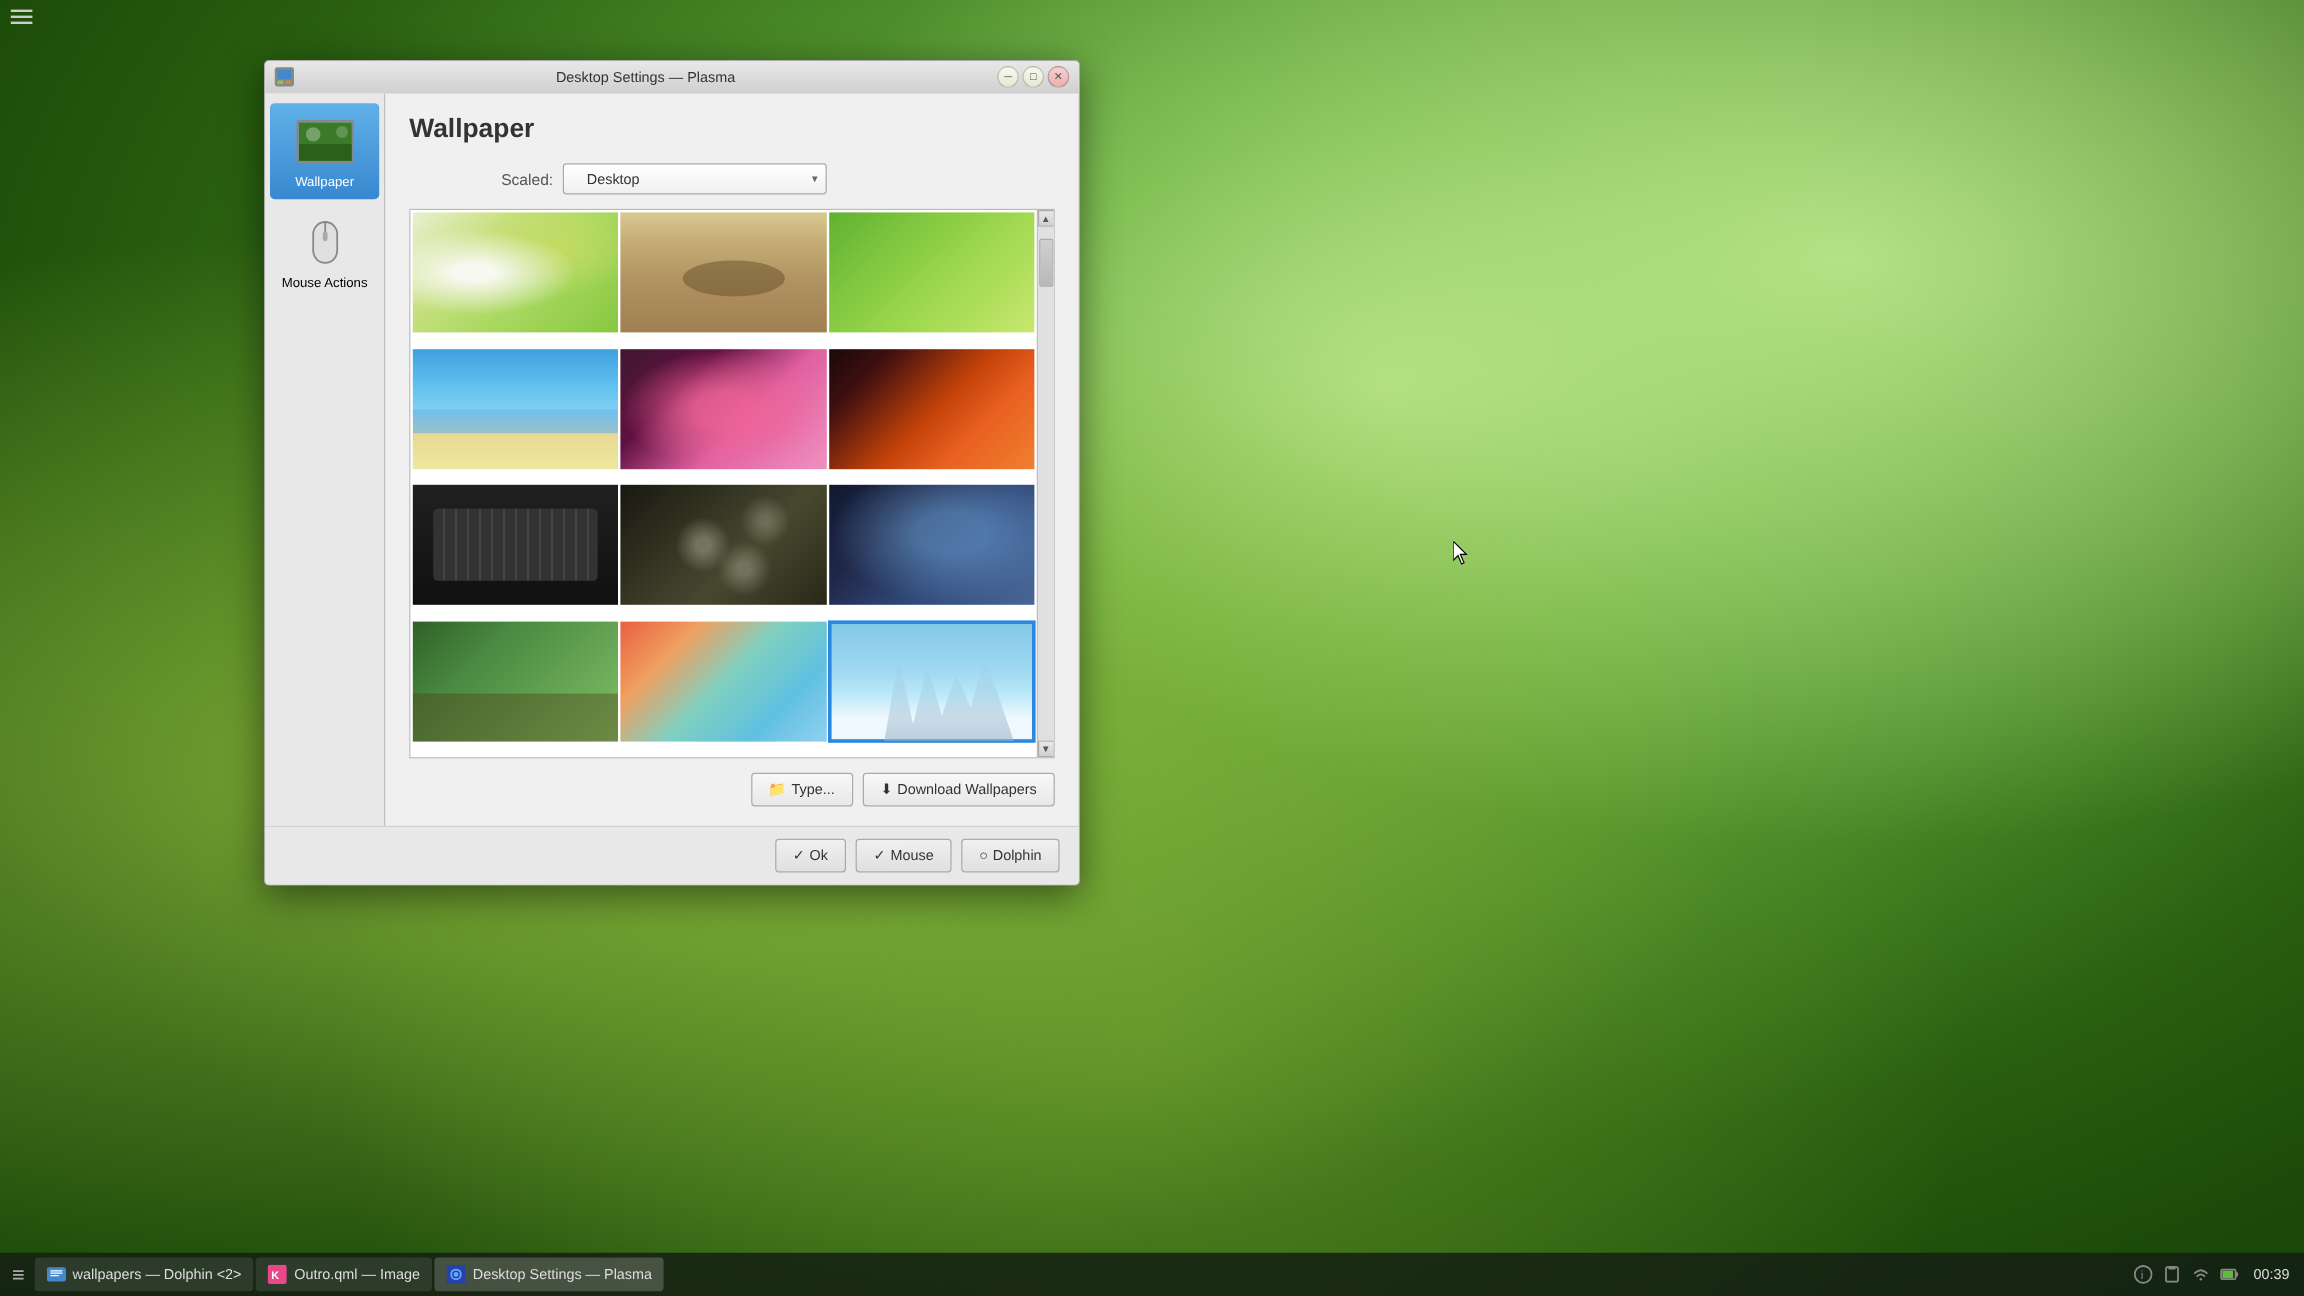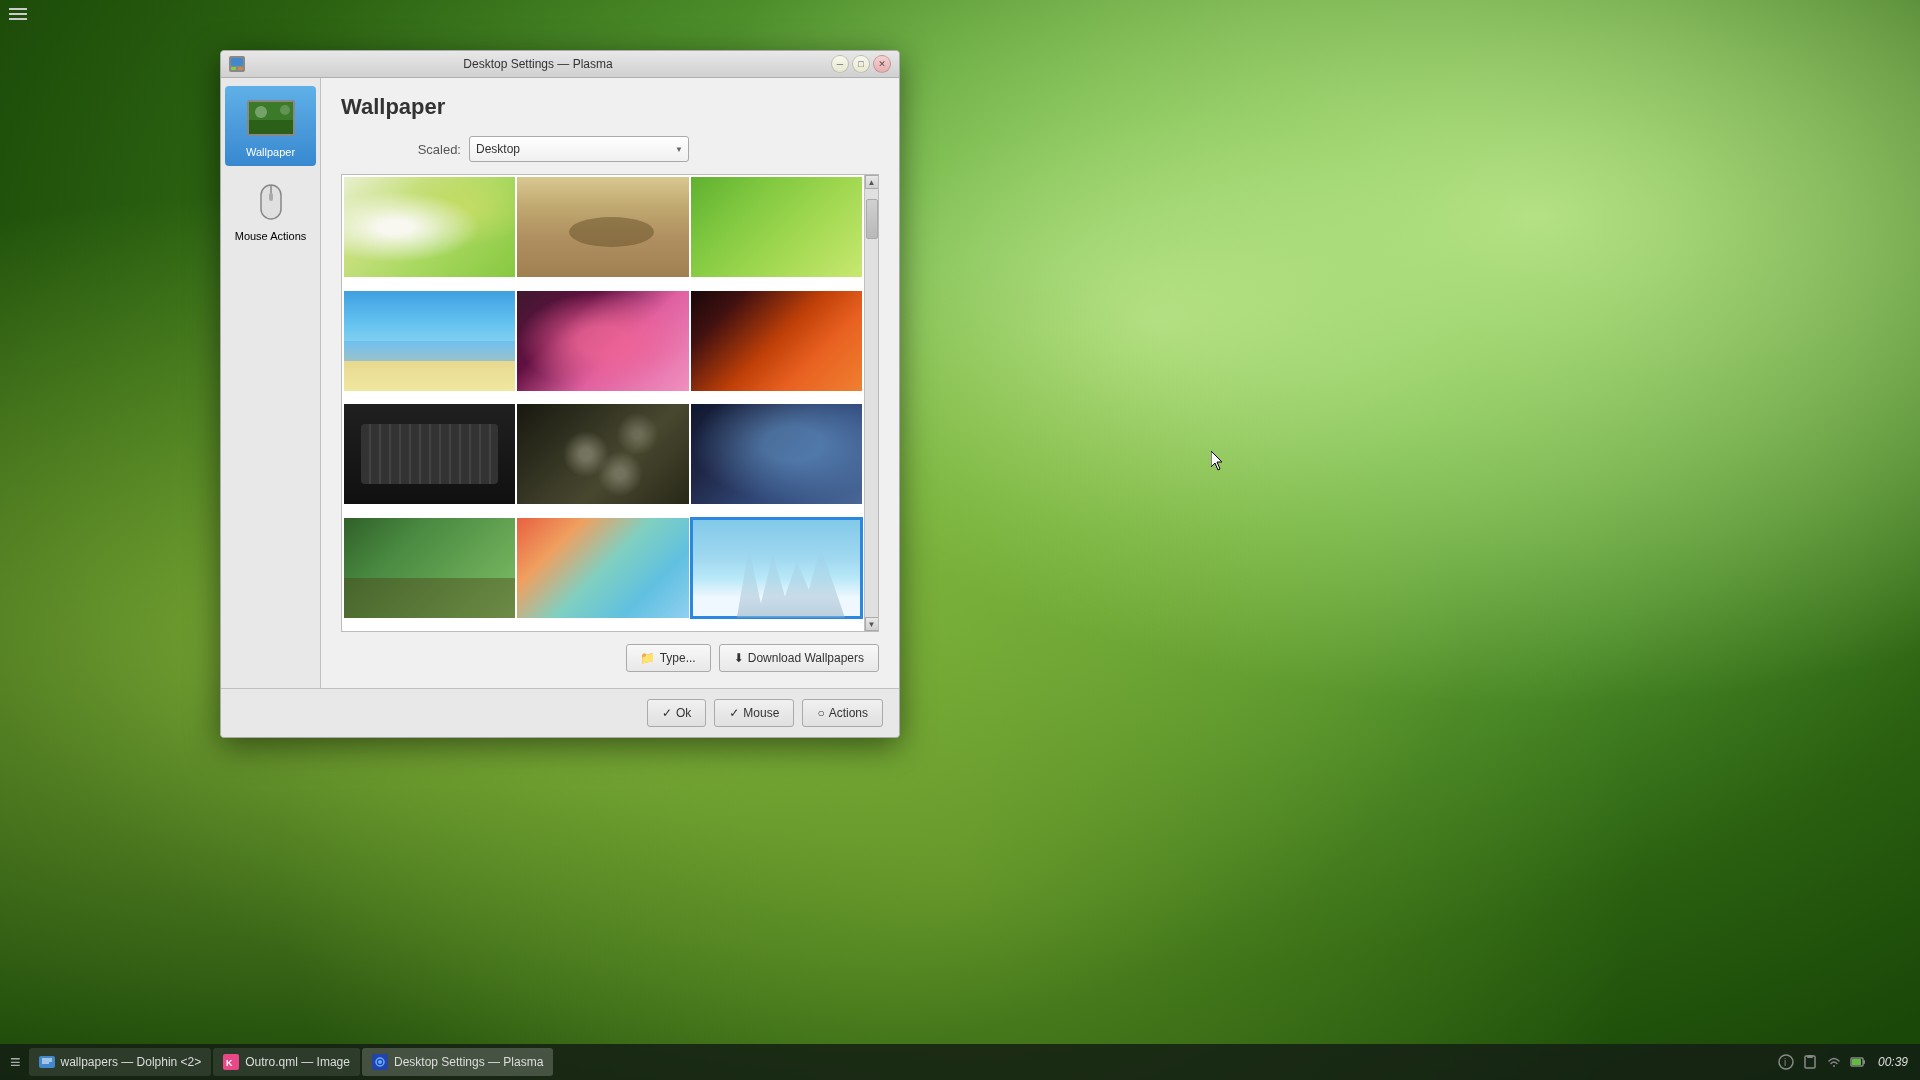--- a/index.html
+++ b/index.html
@@ -240,21 +240,21 @@
       top: 50%;
       transform: translateY(-50%);
       font-size: 8px;
       color: #666;
       pointer-events: none;
     }
 
     .select-wrapper select {
       width: 100%;
       height: 26px;
-      padding: 2px 6px;
+      padding: 2px 19px;
       border: 1px solid #aaa;
       border-radius: 3px;
       background: linear-gradient(to bottom, #fff, #f0f0f0);
       font-size: 12px;
       color: #333;
       appearance: none;
       -webkit-appearance: none;
       cursor: pointer;
     }
 
@@ -658,21 +658,21 @@
     <button class="btn btn-ok">
       <span>✓</span>
       <span>Ok</span>
     </button>
     <button class="btn btn-apply">
       <span>✓</span>
       <span>Mouse</span>
     </button>
     <button class="btn btn-cancel">
       <span>○</span>
-      <span>Actions</span>
+      <span>Dolphin</span>
     </button>
   </div>
 
 </div>
 
 <svg class="cursor" viewBox="0 0 12 20" xmlns="http://www.w3.org/2000/svg">
   <path d="M0 0 L0 16 L4 12 L7 19 L9 18 L6 11 L11 11 Z" fill="white" stroke="black" stroke-width="1"></path>
 </svg>
 
 <div class="taskbar">
@@ -720,15 +720,15 @@
     <svg width="16" height="16" viewBox="0 0 16 16">
       <path d="M8 12 L8 12" stroke="#888" stroke-width="2" stroke-linecap="round"></path>
       <path d="M5 9.5 Q8 6.5 11 9.5" stroke="#888" stroke-width="1.5" fill="none" stroke-linecap="round"></path>
       <path d="M3 7 Q8 2 13 7" stroke="#888" stroke-width="1.5" fill="none" stroke-linecap="round"></path>
     </svg>
     <svg width="16" height="16" viewBox="0 0 16 16">
       <rect x="1" y="4" width="12" height="8" rx="1" fill="none" stroke="#888" stroke-width="1.5"></rect>
       <rect x="13" y="6" width="2" height="4" rx="1" fill="#888"></rect>
       <rect x="2" y="5" width="9" height="6" rx="0.5" fill="#60bb40"></rect>
     </svg>
-    <span style="color:#ddd; font-size:12px; padding-left:4px;font-style:italic;">00:39</span>
+    <span style="color:#ddd; font-size:12px; padding-left:4px;">00:39</span>
   </div>
 </div>
 
 </body></html>

